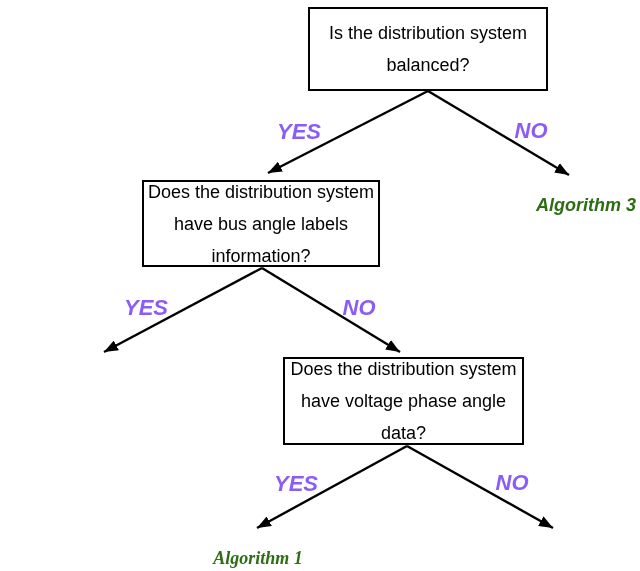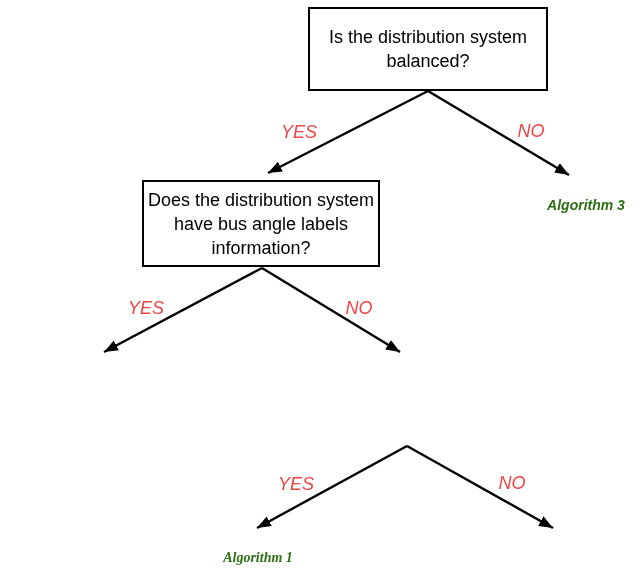--- a/index.html
+++ b/index.html
@@ -28,48 +28,49 @@
   }
   .decision-box {
     position: absolute;
     border: 2.5px solid #000000;
     background: #ffffff;
     display: flex;
     align-items: center;
     justify-content: center;
     text-align: center;
     font-size: 18px;
-    line-height: 24px;
+    line-height: 32px;
     color: #000000;
     padding: 0 3px;
     box-sizing: border-box;
   }
   .box-q1 { left: 308px; top: 7px;   width: 240px; height: 84px; }
   .box-q2 { left: 142px; top: 180px; width: 238px; height: 87px; }
   .box-q3 { left: 283px; top: 357px; width: 241px; height: 88px; }
   .edge-label {
     position: absolute;
     transform: translate(-50%, -50%);
     font-style: italic;
-    font-size: 18px;
-    color: #ef4444;
+    font-size: 22px;
+    color: #8b5cf6;
     white-space: nowrap;
+    font-weight: bold;
   }
   .lbl-q1-yes { left: 299px; top: 132px; }
   .lbl-q1-no  { left: 531px; top: 131px; }
   .lbl-q2-yes { left: 146px; top: 308px; }
   .lbl-q2-no  { left: 359px; top: 308px; }
   .lbl-q3-yes { left: 296px; top: 484px; }
   .lbl-q3-no  { left: 512px; top: 483px; }
   .leaf-label {
     position: absolute;
     transform: translate(-50%, -50%);
     font-style: italic;
     font-weight: bold;
-    font-size: 14px;
+    font-size: 18px;
     line-height: 20px;
     color: #2d6e14;
     text-align: center;
     white-space: nowrap;
   }
   .leaf-alg3 { left: 586px; top: 205px; }
   .leaf-sp   { left: 110px; top: 395px; }
   .leaf-alg1 { left: 258px; top: 558px; font-family: Liberation Serif, serif; }
   .leaf-alg2 { left: 562px; top: 558px; }
 </style>
@@ -93,20 +94,23 @@
   </svg>
 
   <div class="decision-box box-q1">
     <span>Is the distribution system balanced?</span>
   </div>
 
   <div class="decision-box box-q2">
     <span>Does the distribution system have bus angle labels information?</span>
   </div>
 
+  <div class="decision-box box-q3">
+    <span>Does the distribution system have voltage phase angle data?</span>
+  </div>
 
   <span class="edge-label lbl-q1-yes">YES</span>
   <span class="edge-label lbl-q1-no">NO</span>
   <span class="edge-label lbl-q2-yes">YES</span>
   <span class="edge-label lbl-q2-no">NO</span>
   <span class="edge-label lbl-q3-yes">YES</span>
   <span class="edge-label lbl-q3-no">NO</span>
 
   <div class="leaf-label leaf-alg3">Algorithm 3</div>
 

